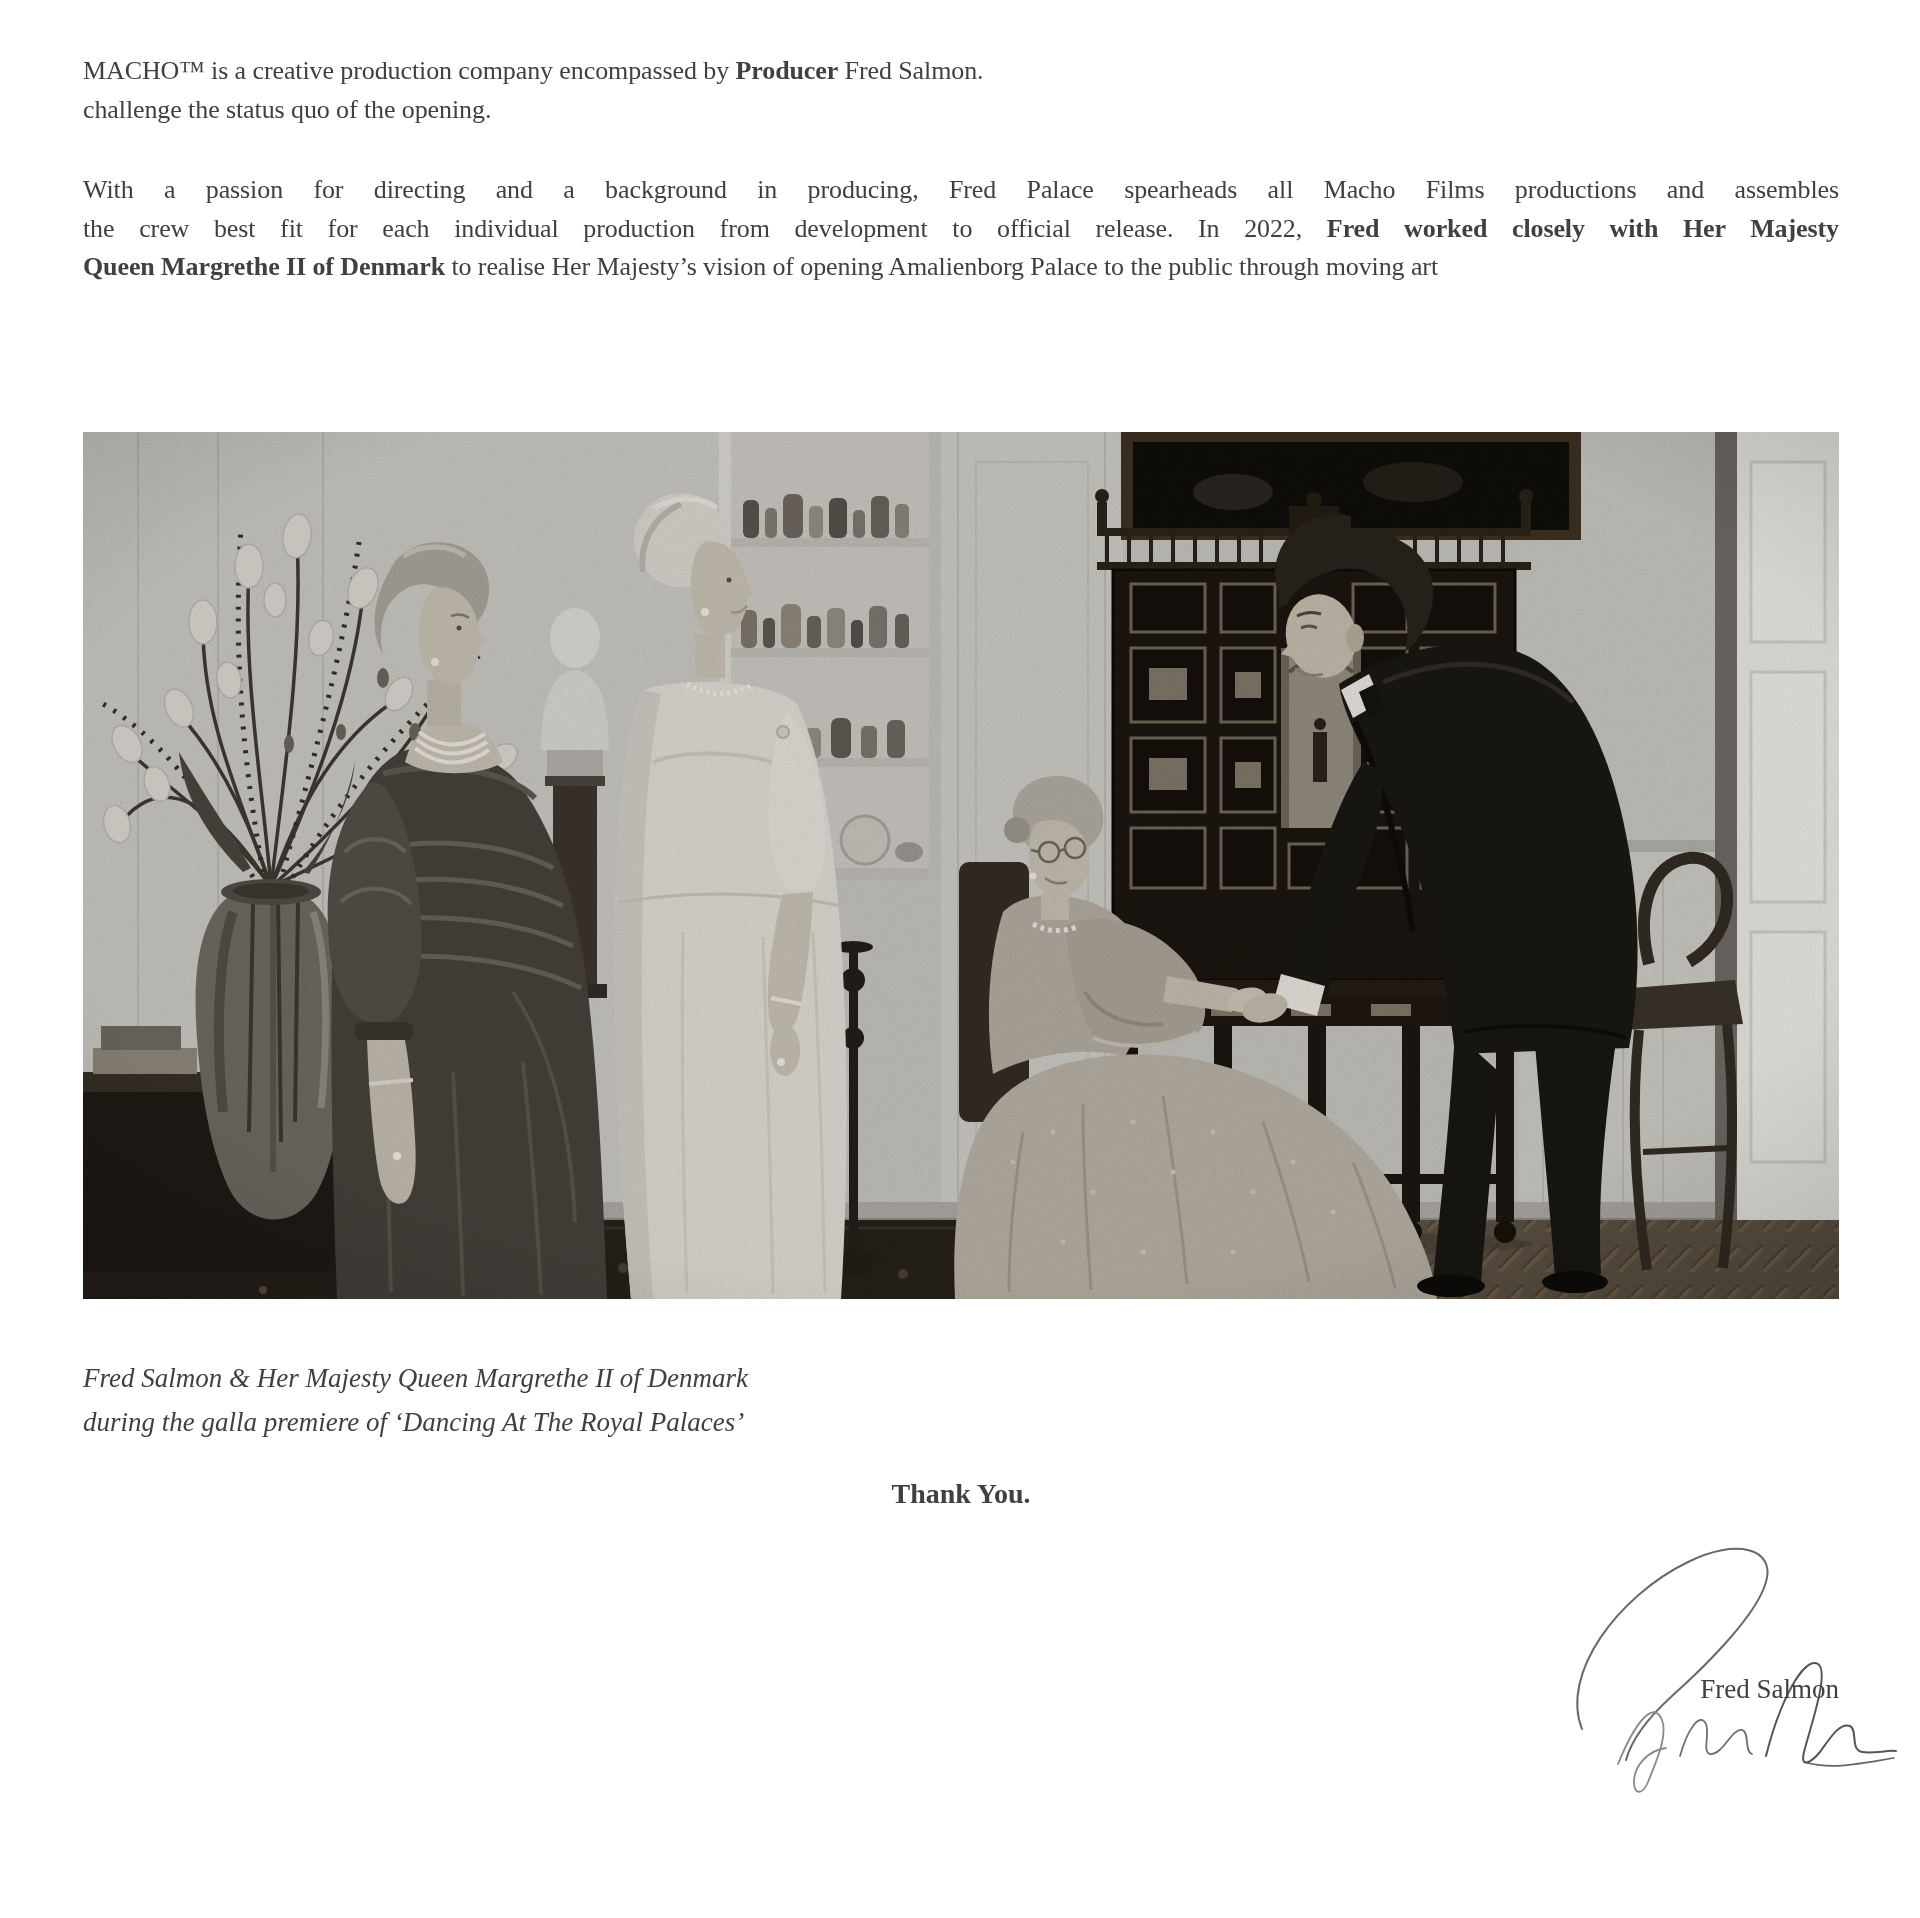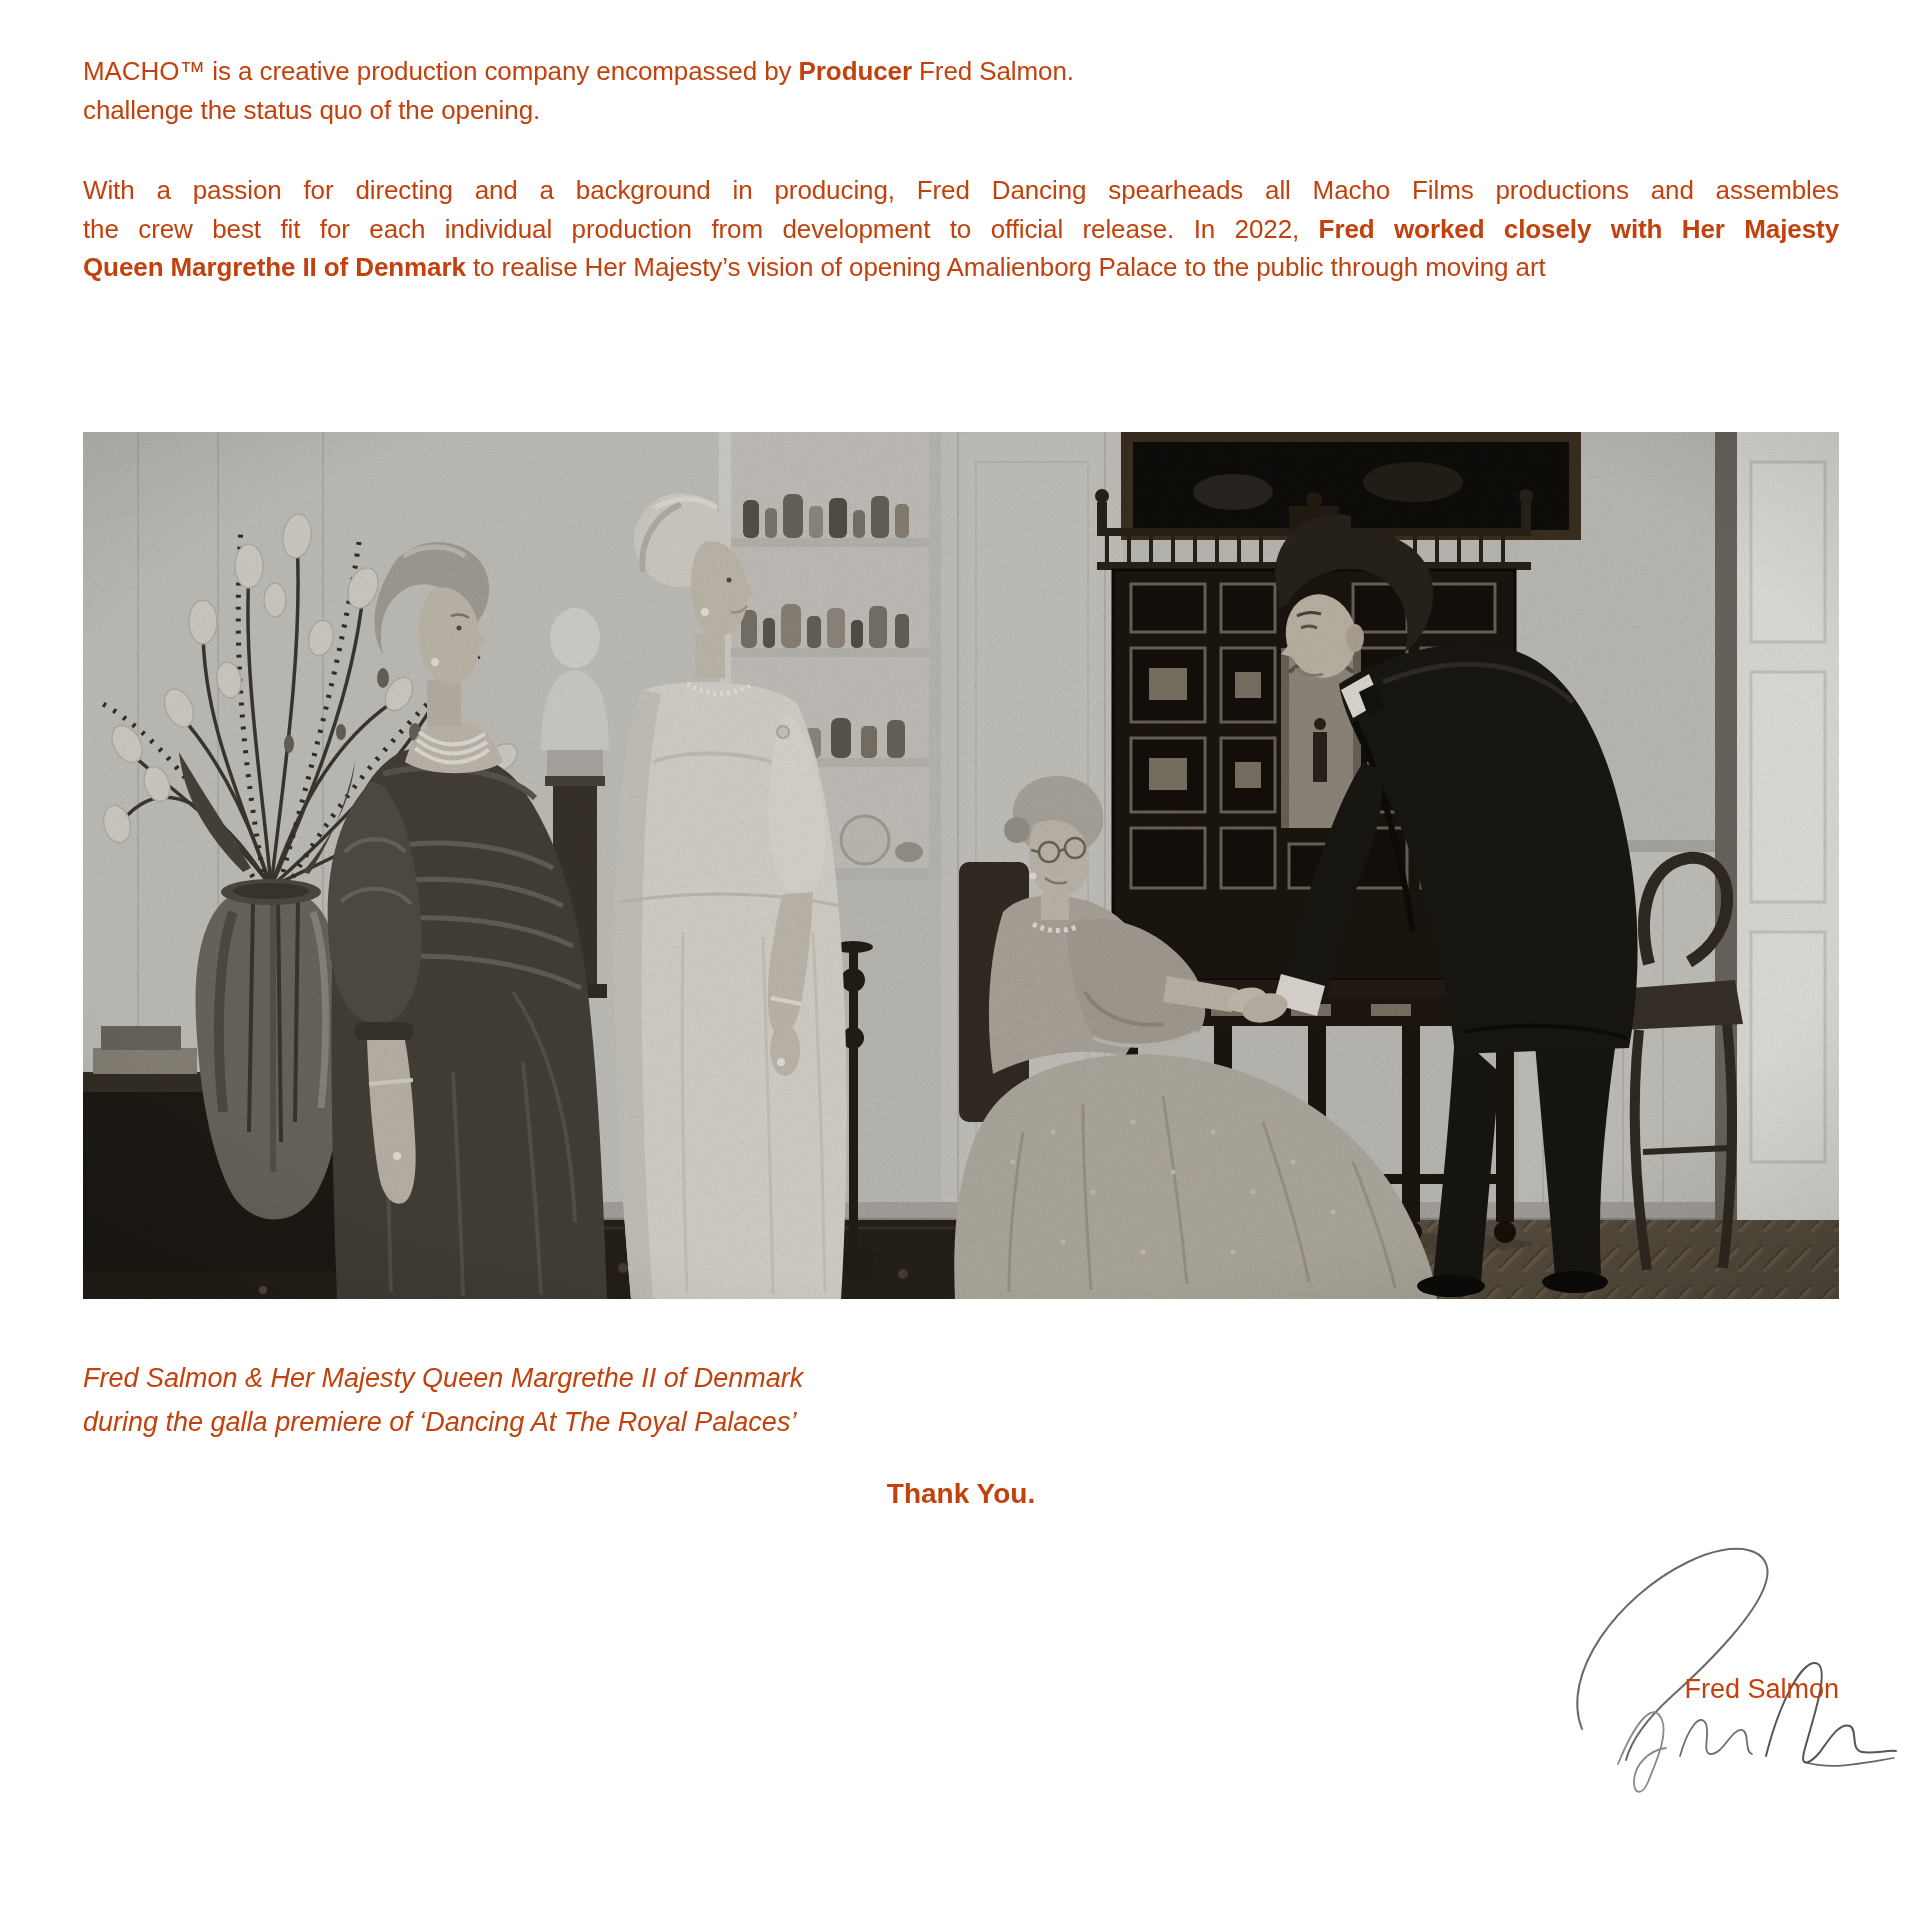--- a/index.html
+++ b/index.html
@@ -1,21 +1,21 @@
 <!DOCTYPE html>
 <html><head>
 <meta charset="utf-8">
 <style>
   html,body{margin:0;padding:0;background:#ffffff;}
   .page{
     position:relative;
     width:1920px;height:1918px;
     background:#ffffff;
-    font-family:Liberation Sans, sans-serif;
-    color:#c2410c;
+    font-family:Liberation Serif, serif;
+    color:#404040;
     overflow:hidden;
   }
   
   .intro{
     position:absolute;left:83px;top:52px;width:1756px;
     font-size:26px;line-height:38.5px;letter-spacing:-0.1px;
   }
   .para{margin:0;}
   .para + .para{margin-top:42px;}
   .line{margin:0;white-space:nowrap;}
@@ -50,21 +50,21 @@
 <body>
 
 <main class="page">
 
   <section class="intro">
     <div class="para">
       <p class="line"><span>MACHO™ is a creative production company encompassed by </span><strong>Producer</strong><span> Fred Salmon.</span></p>
       <p class="line"><span>challenge the status quo of the opening.</span></p>
     </div>
     <div class="para">
-      <p class="line j"><span>With a passion for directing and a background in producing, Fred Dancing spearheads all Macho Films productions and assembles</span></p>
+      <p class="line j"><span>With a passion for directing and a background in producing, Fred Palace spearheads all Macho Films productions and assembles</span></p>
       <p class="line j"><span>the crew best fit for each individual production from development to official release. In 2022, </span><strong>Fred worked closely with Her Majesty</strong></p>
       <p class="line"><strong>Queen Margrethe II of Denmark</strong><span> to realise Her Majesty’s vision of opening Amalienborg Palace to the public through moving art</span></p>
     </div>
   </section>
 
   <figure class="photo-frame" style="margin:0;">
     <svg viewBox="0 0 1756 867" preserveAspectRatio="none">
       <defs>
         <pattern id="hb" width="48" height="40" patternUnits="userSpaceOnUse">
           <rect width="48" height="40" fill="#5c5143"></rect>

